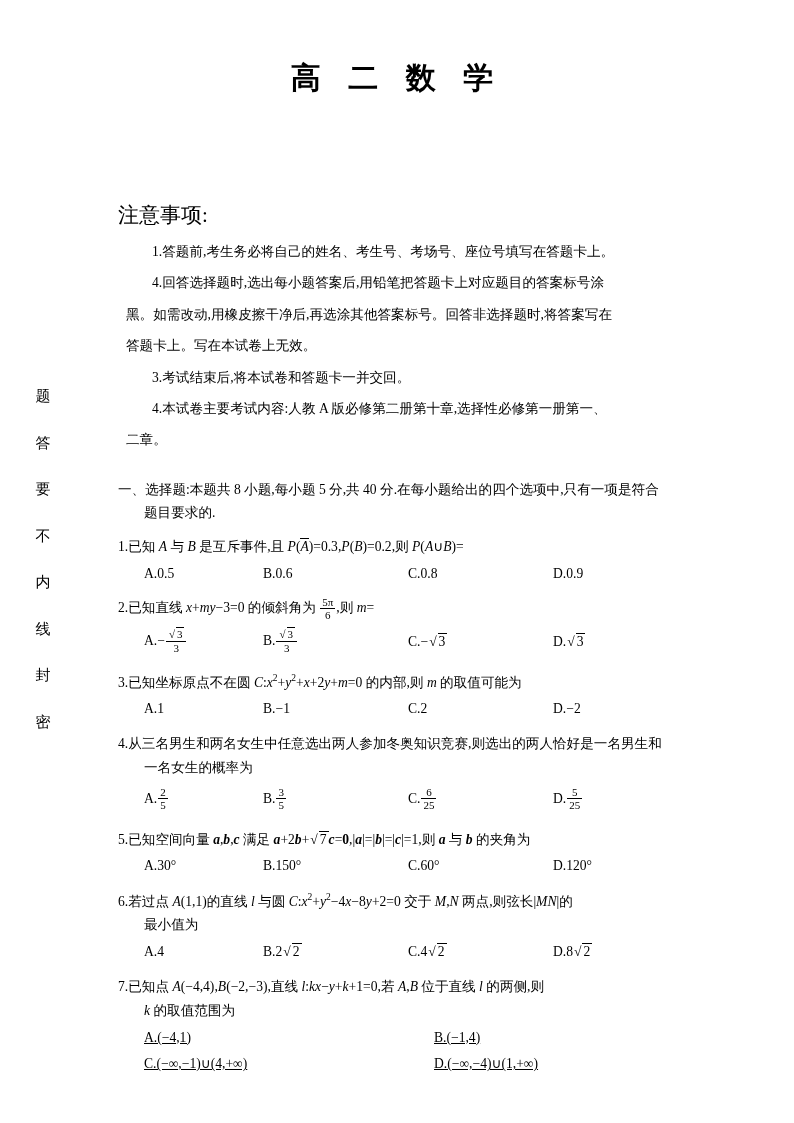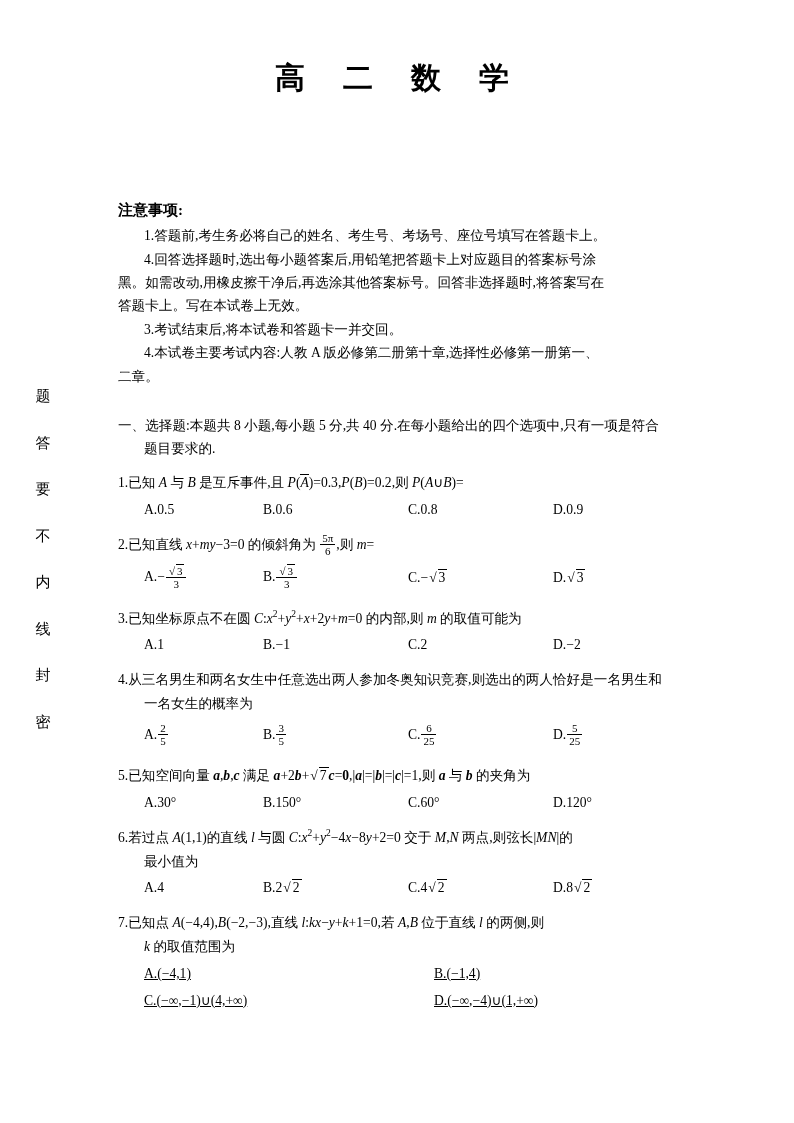--- a/index.html
+++ b/index.html
@@ -38,38 +38,38 @@
     text-align: center;
     margin-bottom: 30px;
     font-size: 15px;
   }
   .title {
     text-align: center;
     font-size: 30px;
     font-weight: bold;
     letter-spacing: 10px;
     margin-top: 58px;
-    font-family: Liberation Mono, monospace;
+    font-family: Liberation Serif, serif;
   }
   .content {
     position: absolute;
     left: 118px;
     top: 140px;
     width: 580px;
     font-size: 13.6px;
     line-height: 1.62;
   }
   .notice-title {
-    font-weight: bold;
-    font-size: 15px;
+    font-weight: normal;
+    font-size: 21px;
     margin-bottom: 2px;
   }
   .notice-item {
     text-indent: 26px;
-    margin: 0;
+    margin: 8px;
     line-height: 1.72;
   }
   .notice-item.cont {
     text-indent: 0;
   }
   .section-head {
     margin-top: 26px;
     line-height: 1.7;
     font-size: 13.6px;
   }

